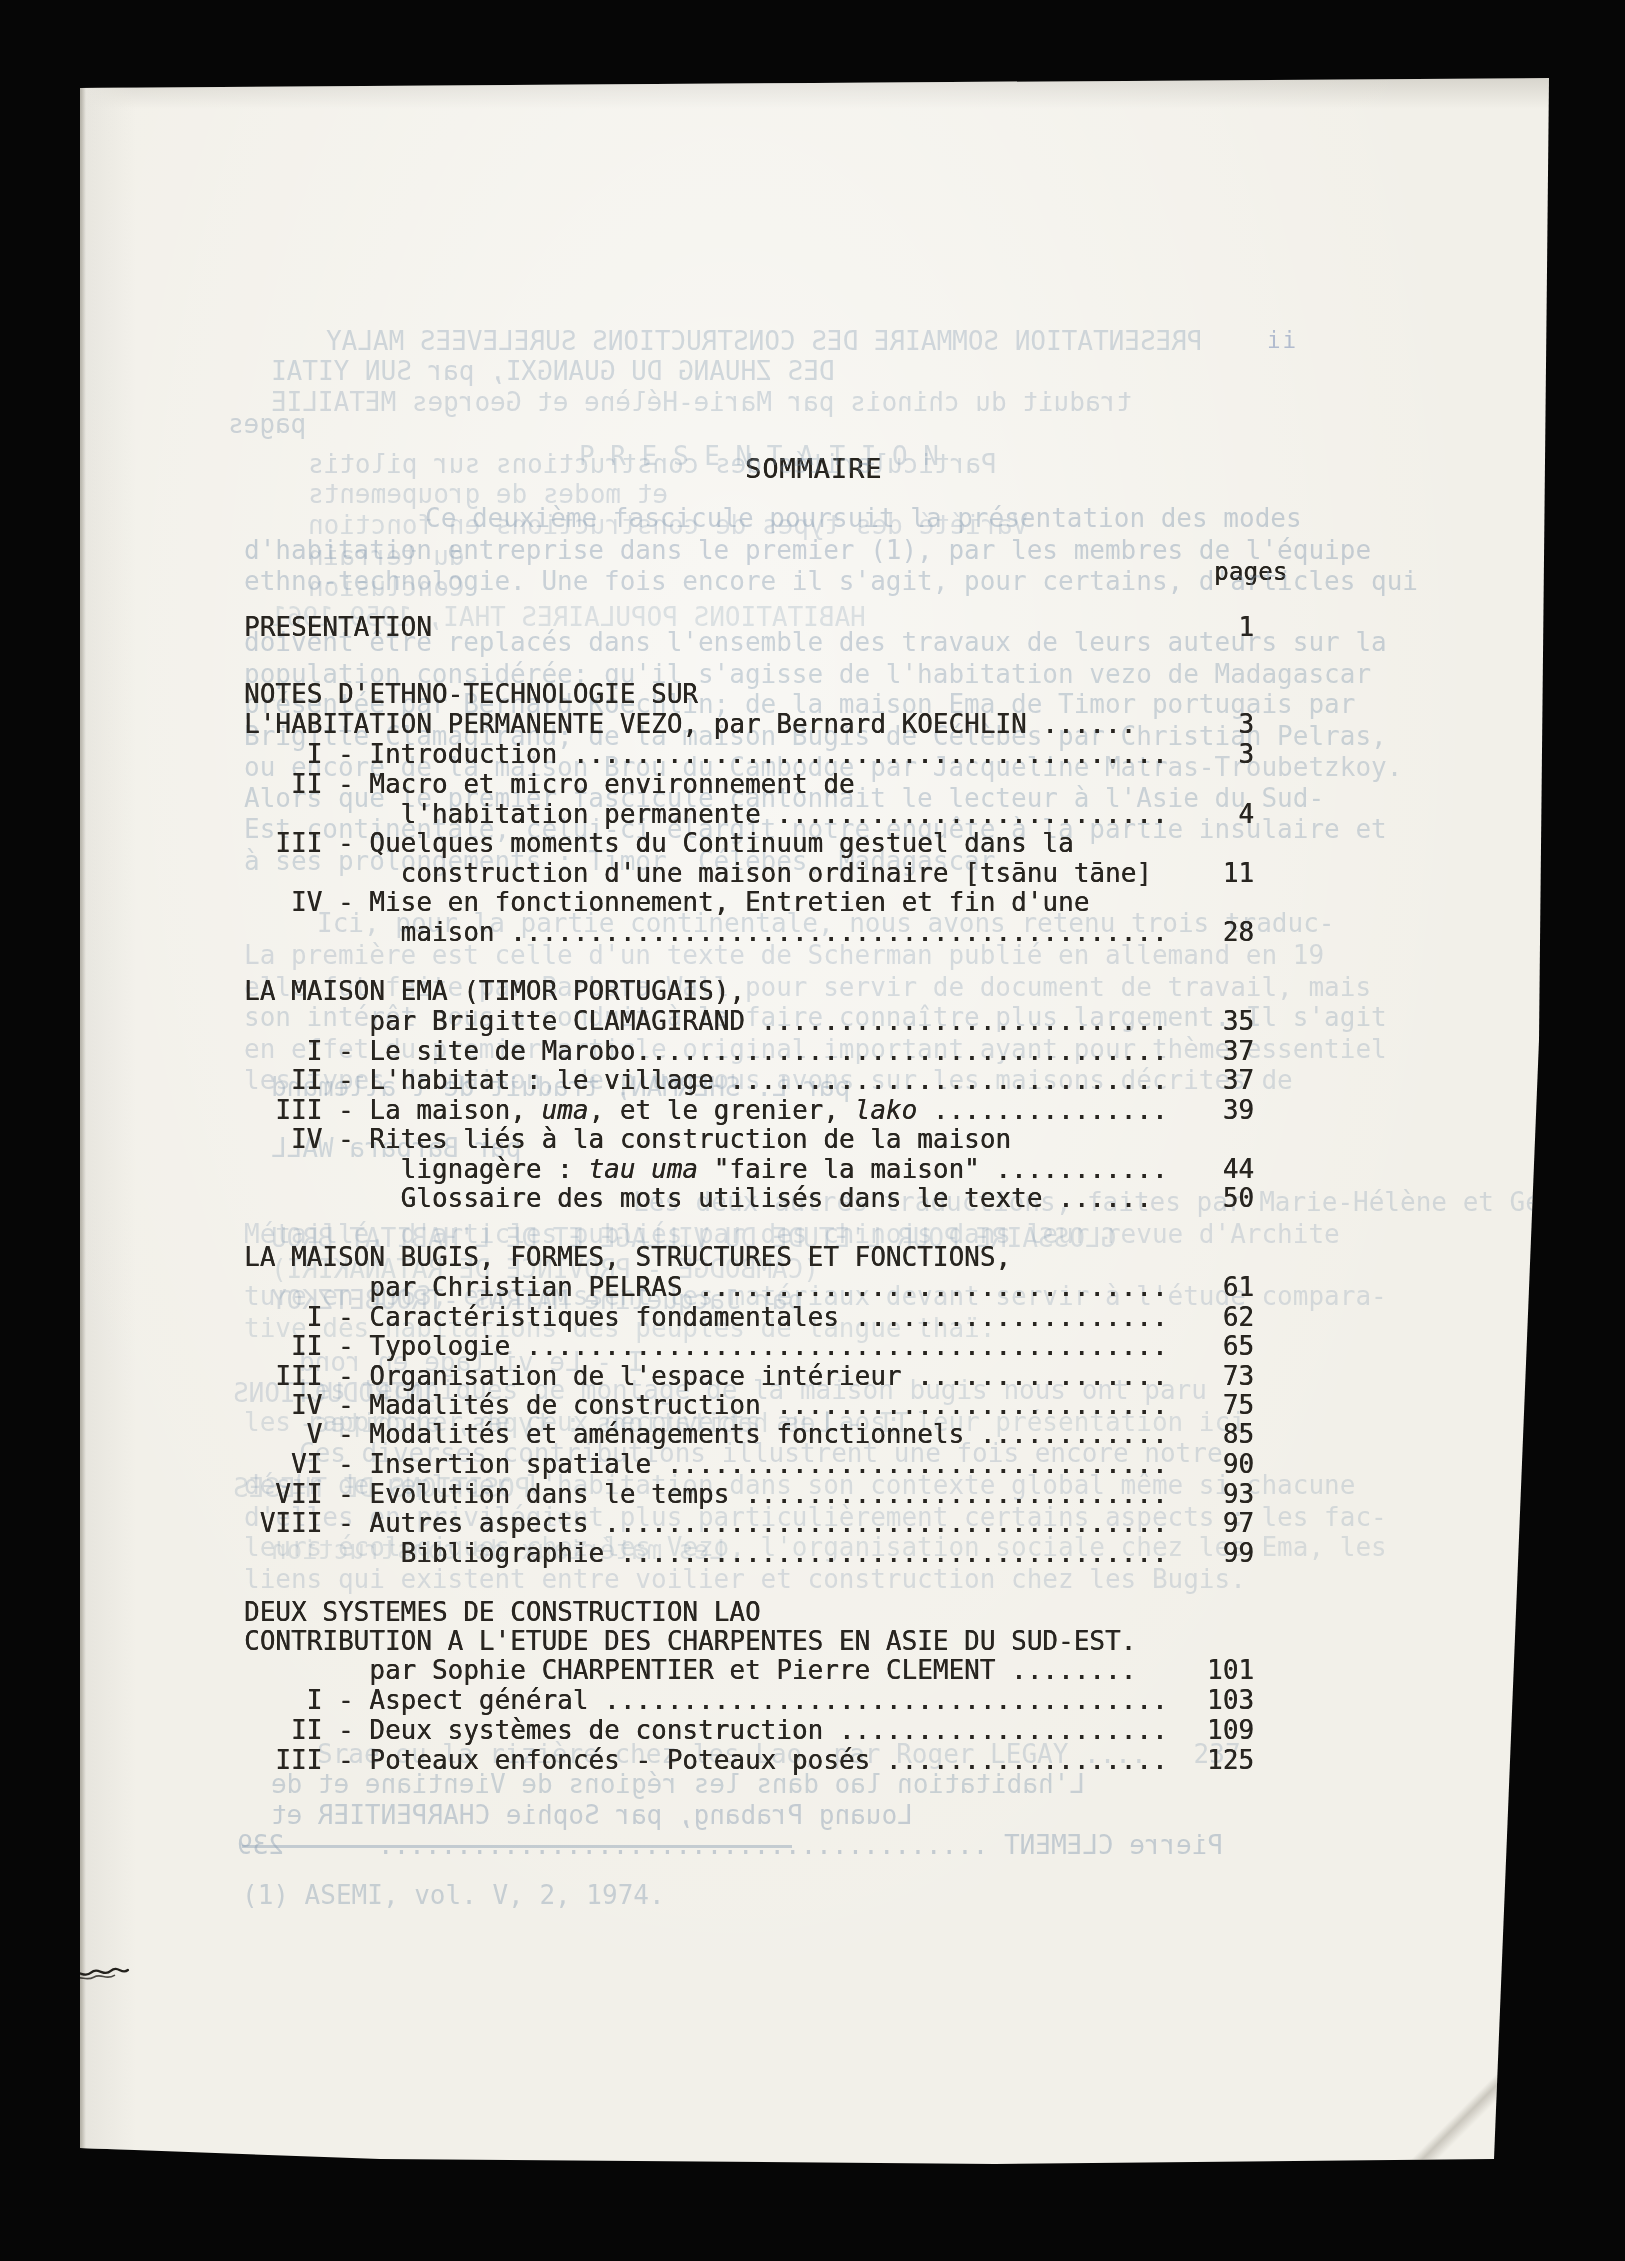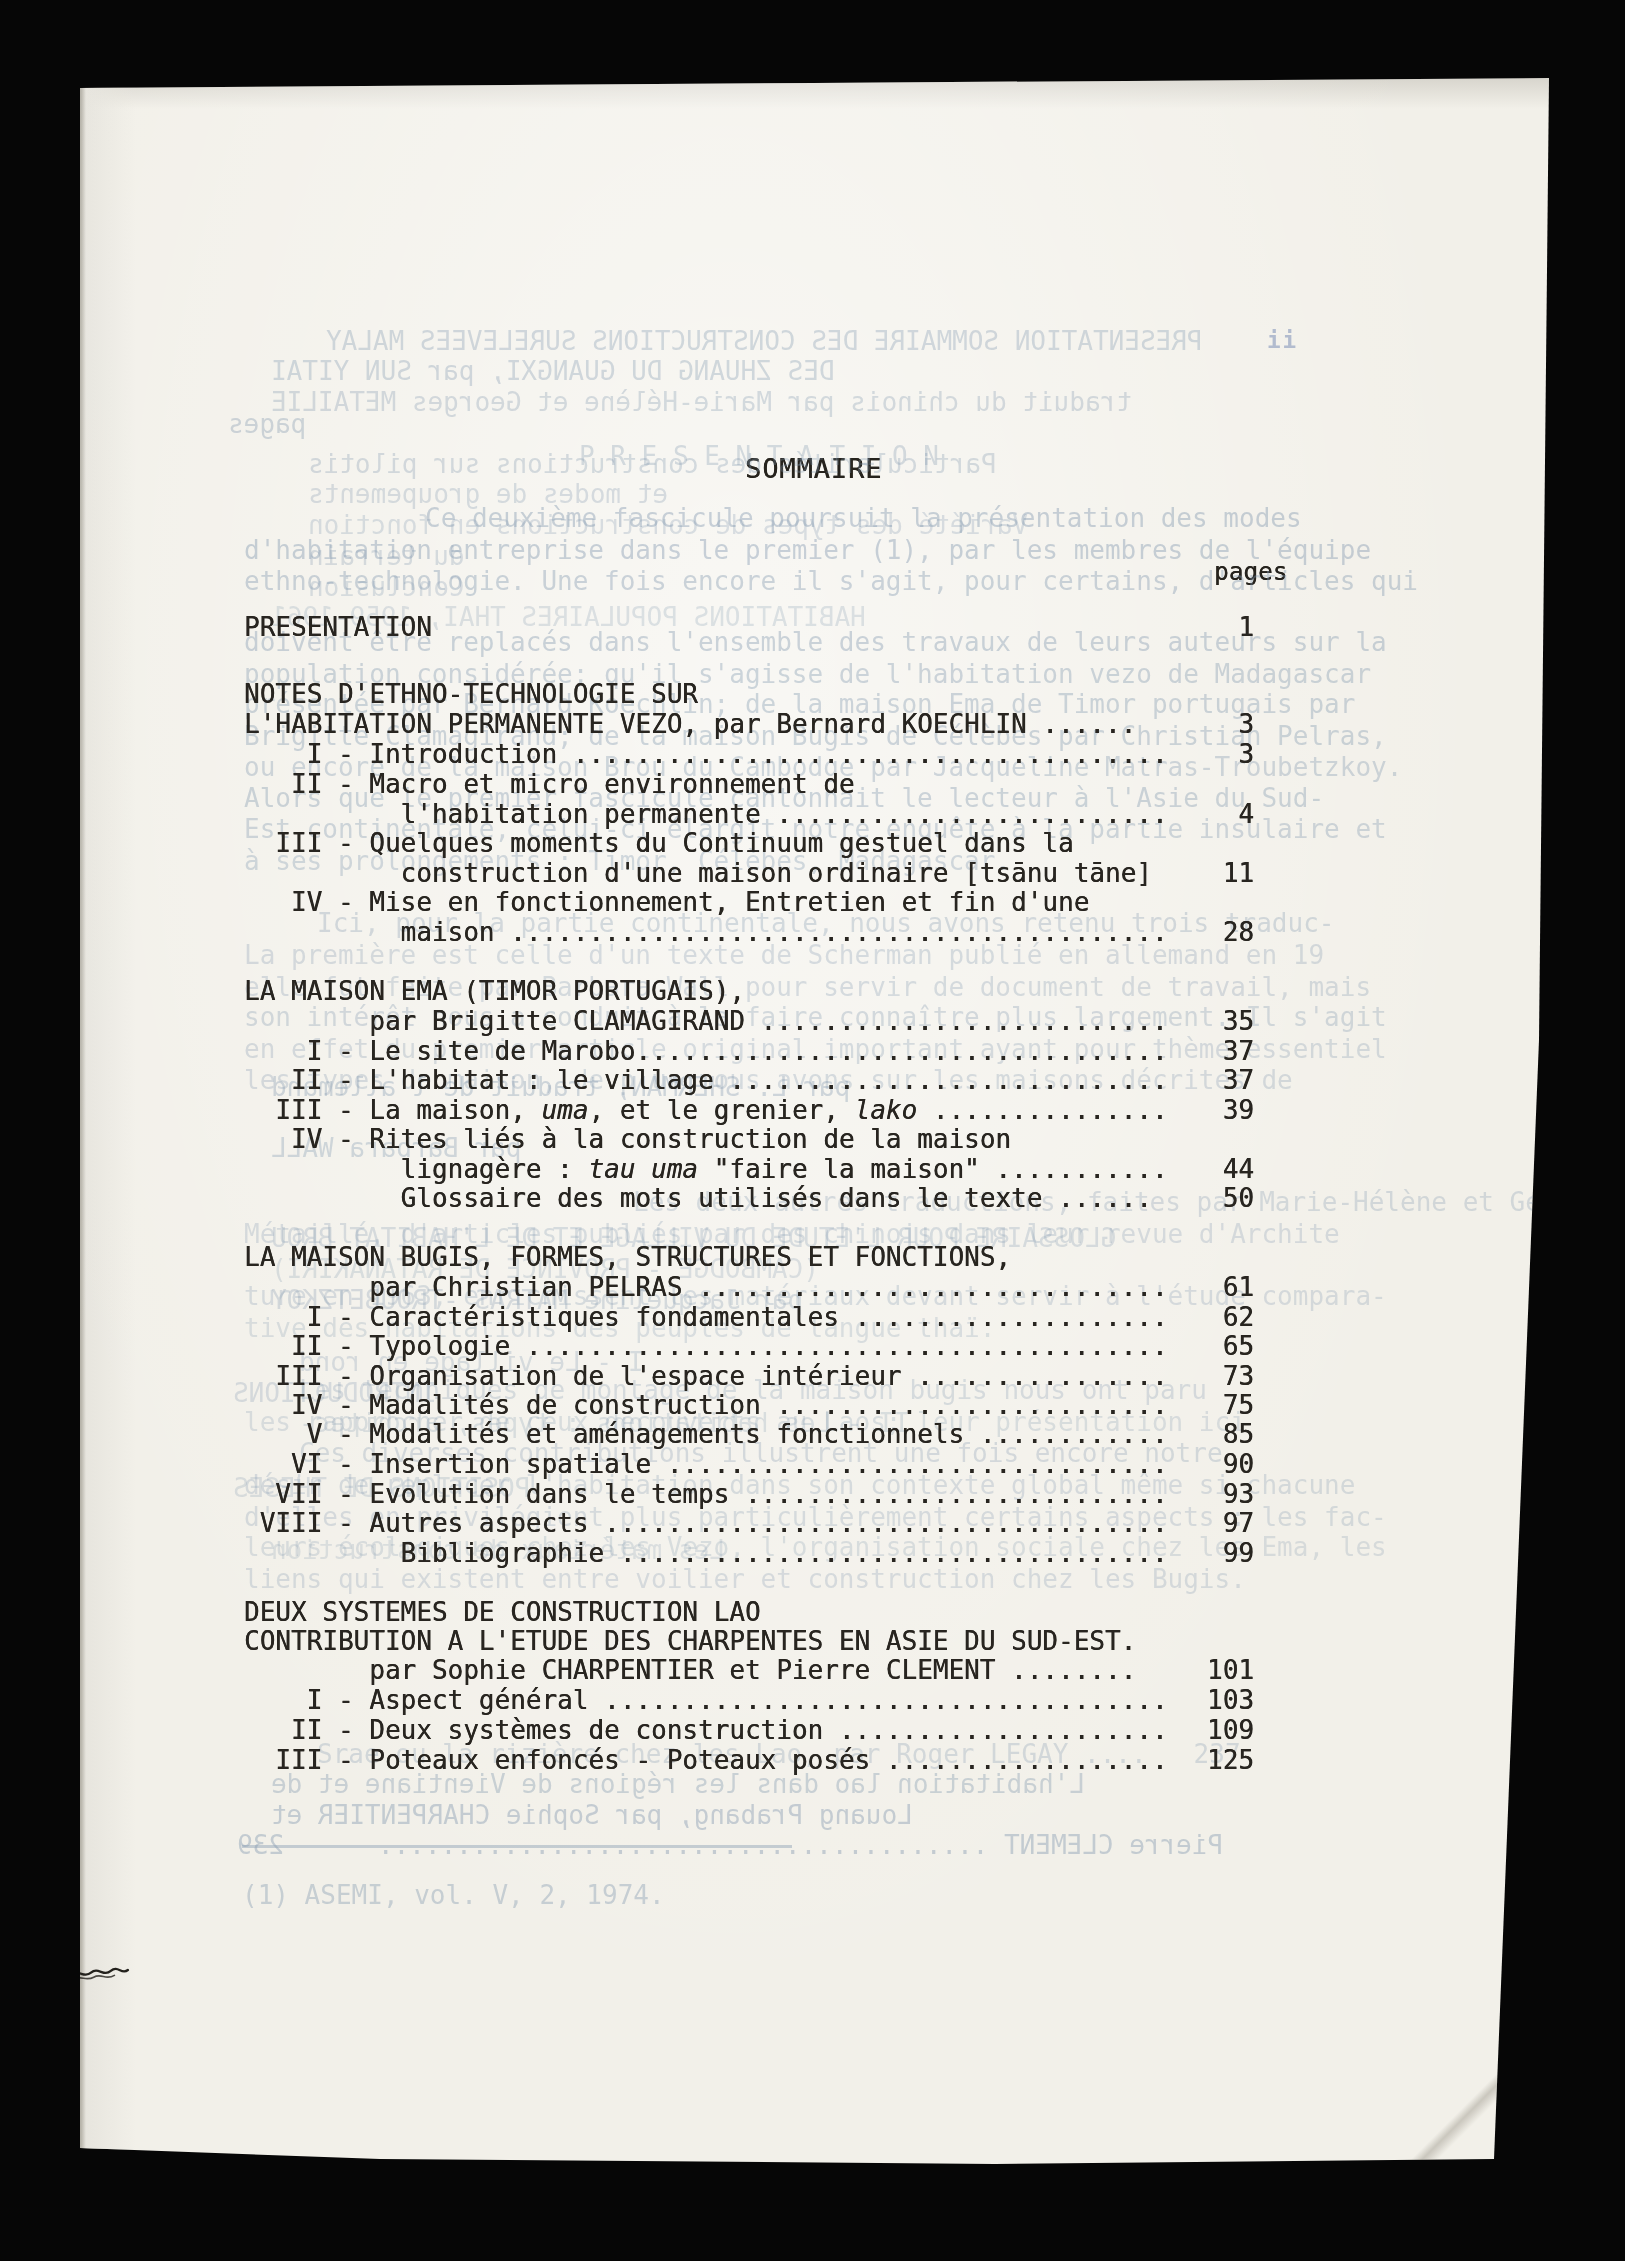--- a/index.html
+++ b/index.html
@@ -10,21 +10,21 @@
         background:#f2f0e9;
         clip-path:polygon(80px 88px,814px 83px,1549px 78px,1539px 1040px,1494px 2159px,995px 2164px,380px 2159px,80px 2148px);}
   .page-shading{position:absolute;left:0;top:0;width:100%;height:100%;pointer-events:none;
         background:
           radial-gradient(ellipse at 45% 30%, rgba(255,255,255,.5) 0%, rgba(255,255,255,0) 60%),
           linear-gradient(90deg,#b7b4aa 81px,#e7e5de 86px,rgba(255,255,255,0) 136px),
           linear-gradient(270deg,rgba(95,90,78,.20) 0px,rgba(0,0,0,0) 63px),
           linear-gradient(0deg,rgba(95,90,78,.25) 0px,rgba(0,0,0,0) 45px),
           linear-gradient(180deg,rgba(95,90,78,.18) 78px,rgba(0,0,0,0) 109px);}
   .folio{position:absolute;left:1267px;top:327px;font-size:22.6px;color:#7d90b8;opacity:.55;
-         letter-spacing:1.8px;font-weight:bold;}
+         letter-spacing:1.8px;}
   .sommaire{position:absolute;left:745px;top:453px;margin:0;font-size:27px;font-weight:normal;
             color:#26231d;letter-spacing:0.9px;text-shadow:0.3px 0 0 currentColor;}
   .pages-label{position:absolute;left:1214px;top:557px;font-size:24.4px;color:#26231d;
                text-shadow:0.3px 0 0 currentColor;}
   .toc-row{position:absolute;left:244px;width:1010px;height:30px;font-size:26px;line-height:30px;
            color:#282520;text-shadow:0.3px 0 0 currentColor;}
   .toc-row .lab{white-space:pre;}
   .toc-row .lab i{font-style:italic;}
   .toc-row .pg{position:absolute;right:0;top:0;text-align:right;white-space:pre;}
   #bleed{position:absolute;left:0;top:0;width:100%;height:100%;filter:blur(0.5px);pointer-events:none;}

